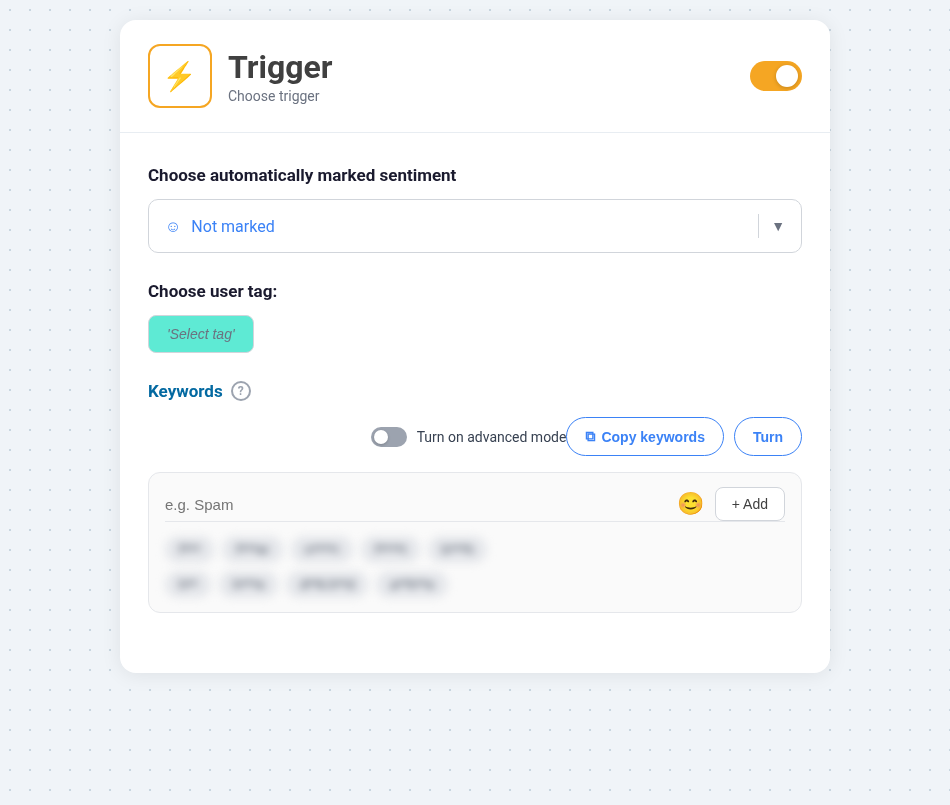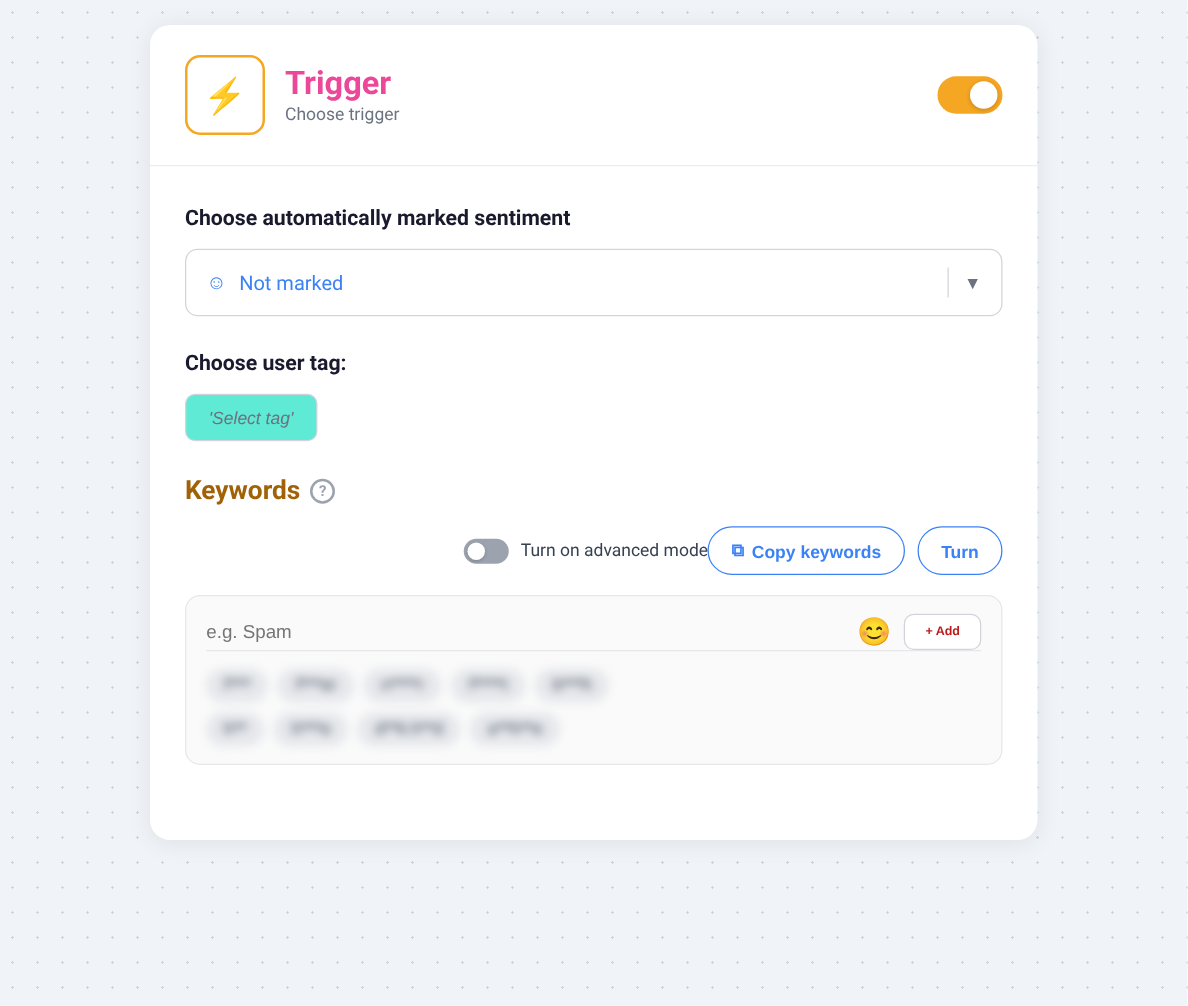--- a/index.html
+++ b/index.html
@@ -58,23 +58,23 @@
       justify-content: center;
       font-size: 28px;
       background: white;
     }
 
     .header-text {
       flex: 1;
     }
 
     .header-title {
-      font-size: 26px;
+      font-size: 32px;
       font-weight: 700;
-      color: #ec4899;
+      color: #404040;
     }
 
     .header-subtitle {
       font-size: 14px;
       color: #6b7280;
       margin-top: 2px;
     }
 
     .toggle-wrapper {
       margin-left: auto;
@@ -160,23 +160,23 @@
     }
 
     .keywords-header {
       display: flex;
       align-items: center;
       gap: 8px;
       margin-bottom: 16px;
     }
 
     .keywords-title {
-      font-size: 21px;
+      font-size: 17px;
       font-weight: 700;
-      color: #a16207;
+      color: #0369a1;
     }
 
     .help-icon {
       width: 20px;
       height: 20px;
       border: 2px solid #9ca3af;
       border-radius: 50%;
       display: flex;
       align-items: center;
       justify-content: center;
@@ -271,27 +271,27 @@
       font-size: 22px;
       cursor: pointer;
       color: #3b82f6;
     }
 
     .add-keyword-btn {
       border: 1.5px solid #d1d5db;
       border-radius: 8px;
       padding: 8px 16px;
       background: white;
-      font-size: 10px;
-      color: #b91c1c;
+      font-size: 14px;
+      color: #404040;
       cursor: pointer;
       display: flex;
       align-items: center;
       gap: 6px;
-      font-weight: 700;
+      font-weight: 400;
     }
 
     .tags-row {
       display: flex;
       flex-wrap: wrap;
       gap: 8px;
       margin-top: 6px;
     }
 
     .tag {

